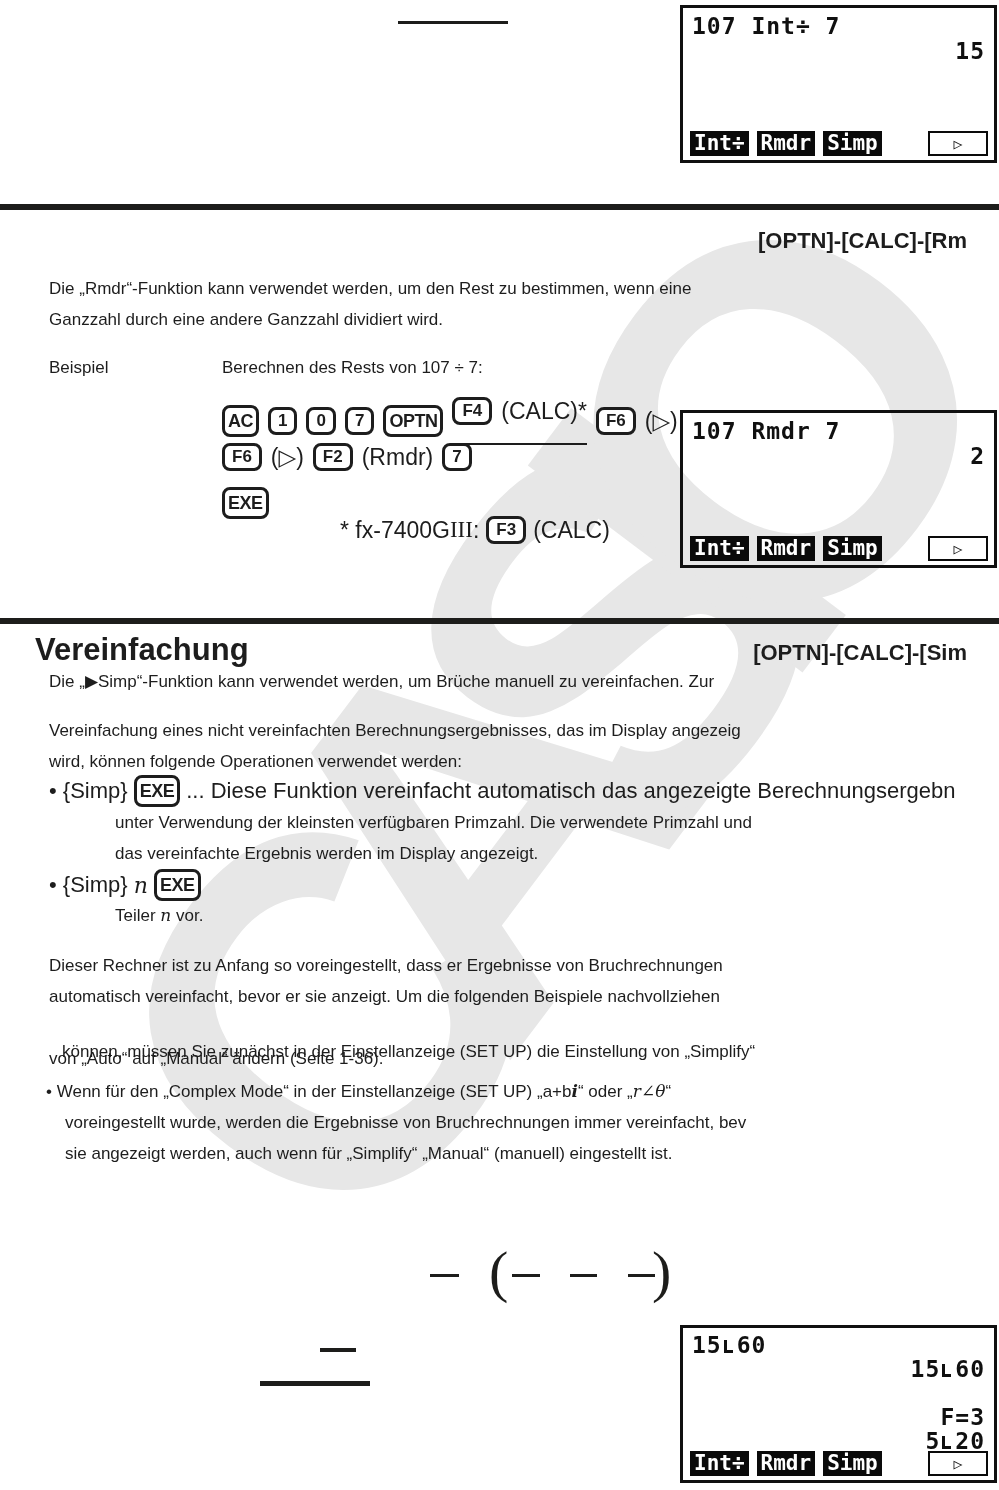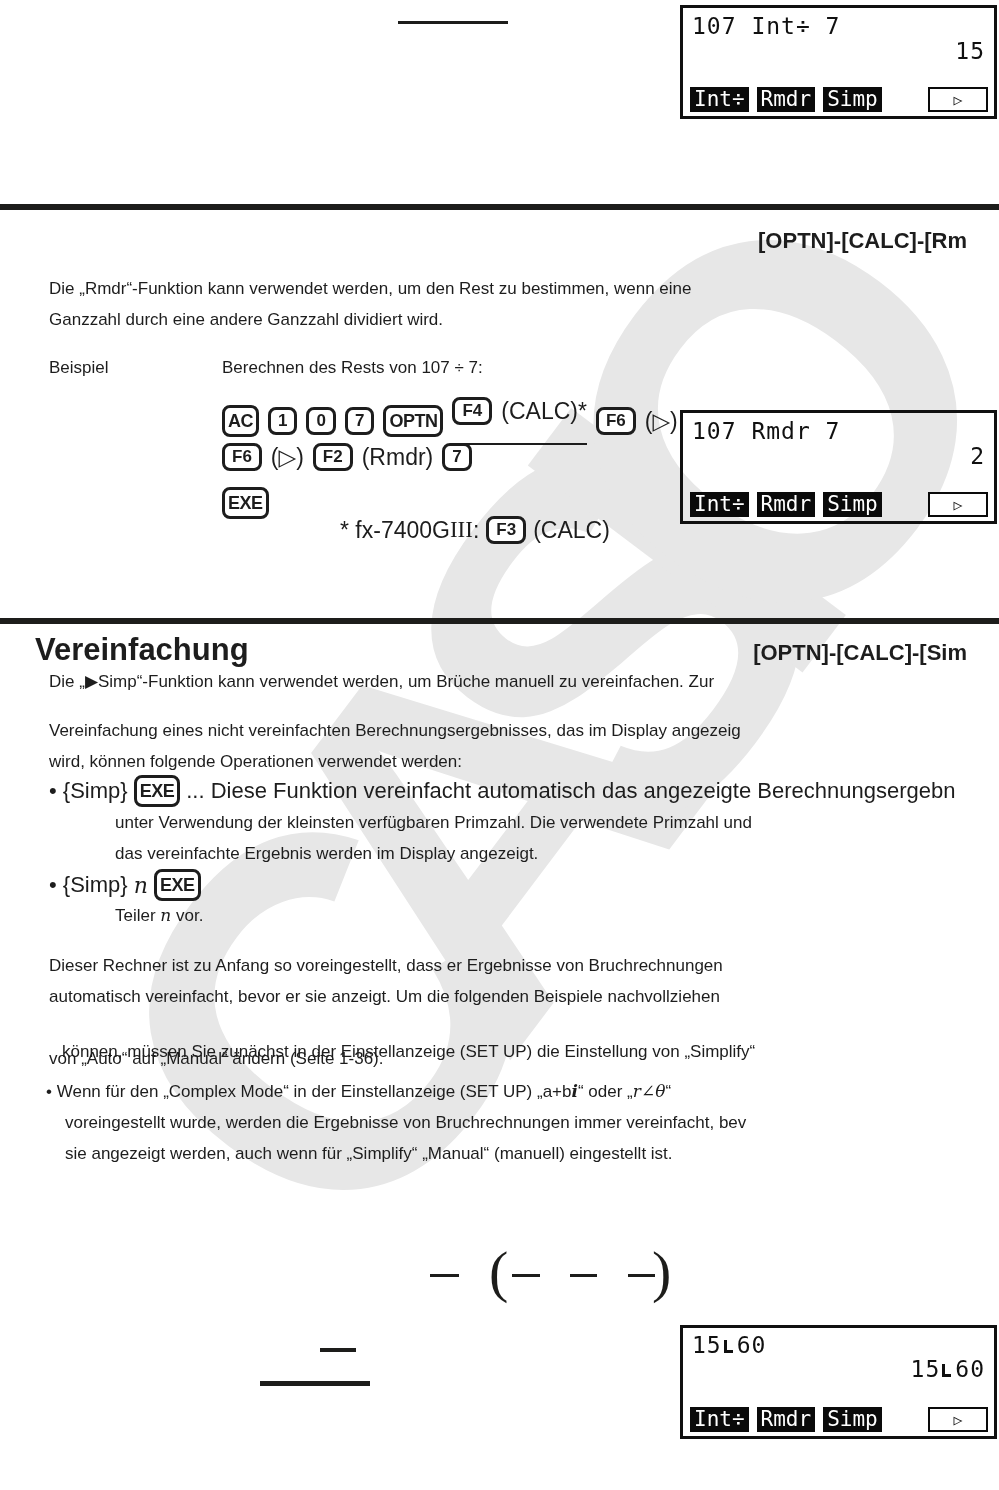--- a/index.html
+++ b/index.html
@@ -29,22 +29,22 @@
   }
   .key.cond { font-size:18px; padding:3px 3px; letter-spacing:-0.5px; }
   .krow { display:flex; align-items:center; gap:9px; font-size:23px; white-space:nowrap; }
   .ugroup { display:inline-flex; align-items:center; gap:9px; border-bottom:2px solid #1d1d1d; padding-bottom:18px; }
   .ser-it { font-family:"DejaVu Serif", serif; font-style:italic; }
   .ser-it-b { font-family:"DejaVu Serif", serif; font-style:italic; font-weight:bold; }
   .roman { font-family:"Liberation Serif", serif; }
   .paren { font-family:"Liberation Serif", serif; font-size:58px; line-height:1; font-weight:400; color:#1d1d1b; }
 
   .lcd {
-    position:absolute; width:317px; height:114px; border:3px solid #101010;
-    font-family:"DejaVu Sans Mono", monospace; font-weight:normal; color:#101010;
+    position:absolute; width:317px; height:158px; border:3px solid #101010;
+    font-family:"DejaVu Sans Mono", monospace; font-weight:bold; color:#101010;
     z-index:1;
   }
   .lcd .lrow { position:absolute; left:9px; right:9px; font-size:23px; letter-spacing:1px; white-space:pre; }
   .lcd .right { text-align:right; }
   .lcd-menu { position:absolute; left:7px; bottom:4px; display:flex; gap:8px; z-index:2; }
   .menu-item { background:#0a0a0a; color:#fff; font-size:21px; line-height:25px; padding:0 4px; letter-spacing:0; }
   .menu-more {
     position:absolute; right:6px; bottom:4px; width:60px; height:25px;
     border:2px solid #0a0a0a; background:#fff; display:flex; align-items:center; justify-content:center;
     font-size:15px;
@@ -165,19 +165,21 @@
 <div class="z bar" style="left:570px; top:1274px; width:27px; height:3px;"></div>
 <div class="z bar" style="left:628px; top:1274px; width:27px; height:3px;"></div>
 <div class="z paren" style="left:652px; top:1243px;">)</div>
 
 <div class="z bar" style="left:320px; top:1348px; width:36px; height:4px;"></div>
 <div class="z bar" style="left:260px; top:1381px; width:110px; height:5px;"></div>
 
 <div class="lcd" style="left:680px; top:1325px;">
   <div class="lrow" style="top:4px;"><span>15</span><span class="frac-sep"></span><span>60</span></div>
   <div class="lrow right" style="top:28px;"><span>15</span><span class="frac-sep"></span><span>60</span></div>
+  <div class="lrow right" style="top:76px;">F=3</div>
+  <div class="lrow right" style="top:100px;"><span>5</span><span class="frac-sep"></span><span>20</span></div>
   <div class="lcd-menu">
     <span class="menu-item">Int÷</span>
     <span class="menu-item">Rmdr</span>
     <span class="menu-item">Simp</span>
   </div>
   <div class="menu-more">▷</div>
 </div>
 
 </body></html>

